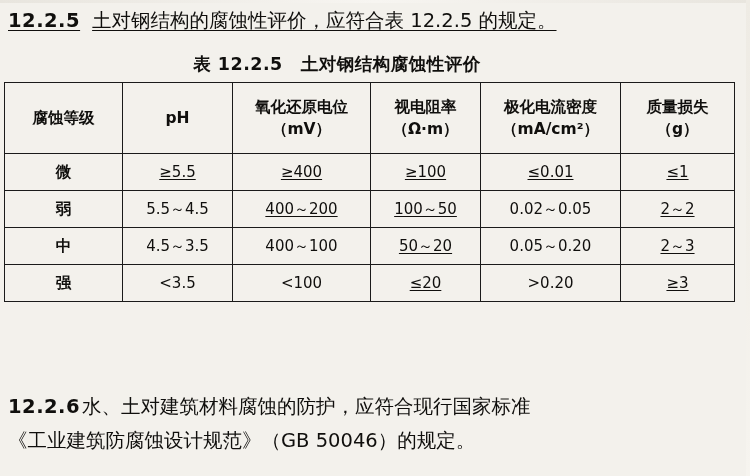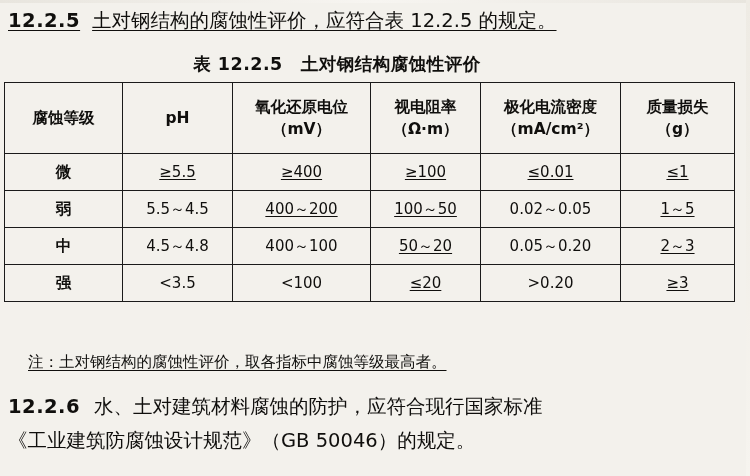--- a/index.html
+++ b/index.html
@@ -111,21 +111,21 @@
   .clause-bottom {
     position: absolute;
     left: 8px;
     top: 390px;
     width: 736px;
     font-size: 19.5px;
     line-height: 34px;
   }
   .clause-bottom .line1 { white-space: nowrap; }
   .clause-bottom .line2 { white-space: nowrap; }
-  .clause-bottom .body-text { margin-left: 14px; }
+  .clause-bottom .body-text { margin-left: 2px; }
 
   
   .scan-edge-top {
     position: absolute; left:0; top:0; width:750px; height:3px;
     background: linear-gradient(90deg,#e8e5de,#f7f5f1,#e8e5de);
   }
   .scan-edge-right {
     position: absolute; right:0; top:0; width:4px; height:476px;
     background: linear-gradient(180deg,#eeebe4,#f6f4ef);
   }
@@ -191,43 +191,42 @@
           <td class="u">≥100</td>
           <td class="u">≤0.01</td>
           <td class="u">≤1</td>
         </tr>
         <tr>
           <td class="grade">弱</td>
           <td>5.5～4.5</td>
           <td class="u">400～200</td>
           <td class="u">100～50</td>
           <td>0.02～0.05</td>
-          <td class="u">1～5</td>
+          <td class="u">2～2</td>
         </tr>
         <tr>
           <td class="grade">中</td>
-          <td>4.5～4.8</td>
+          <td>4.5～3.5</td>
           <td>400～100</td>
           <td class="u">50～20</td>
           <td>0.05～0.20</td>
           <td class="u">2～3</td>
         </tr>
         <tr>
           <td class="grade">强</td>
           <td>&lt;3.5</td>
           <td>&lt;100</td>
           <td class="u">≤20</td>
           <td>&gt;0.20</td>
           <td class="u">≥3</td>
         </tr>
       </tbody>
     </table>
   </div>
 
-  <div class="note">注：土对钢结构的腐蚀性评价，取各指标中腐蚀等级最高者。</div>
 
   <div class="clause-bottom">
     <div class="line1">
       <span class="clause-num" style="text-decoration:none">12.2.6</span><span class="body-text">水、土对建筑材料腐蚀的防护，应符合现行国家标准</span>
     </div>
     <div class="line2">《工业建筑防腐蚀设计规范》（GB 50046）的规定。</div>
   </div>
 </div>
 
 </body></html>

